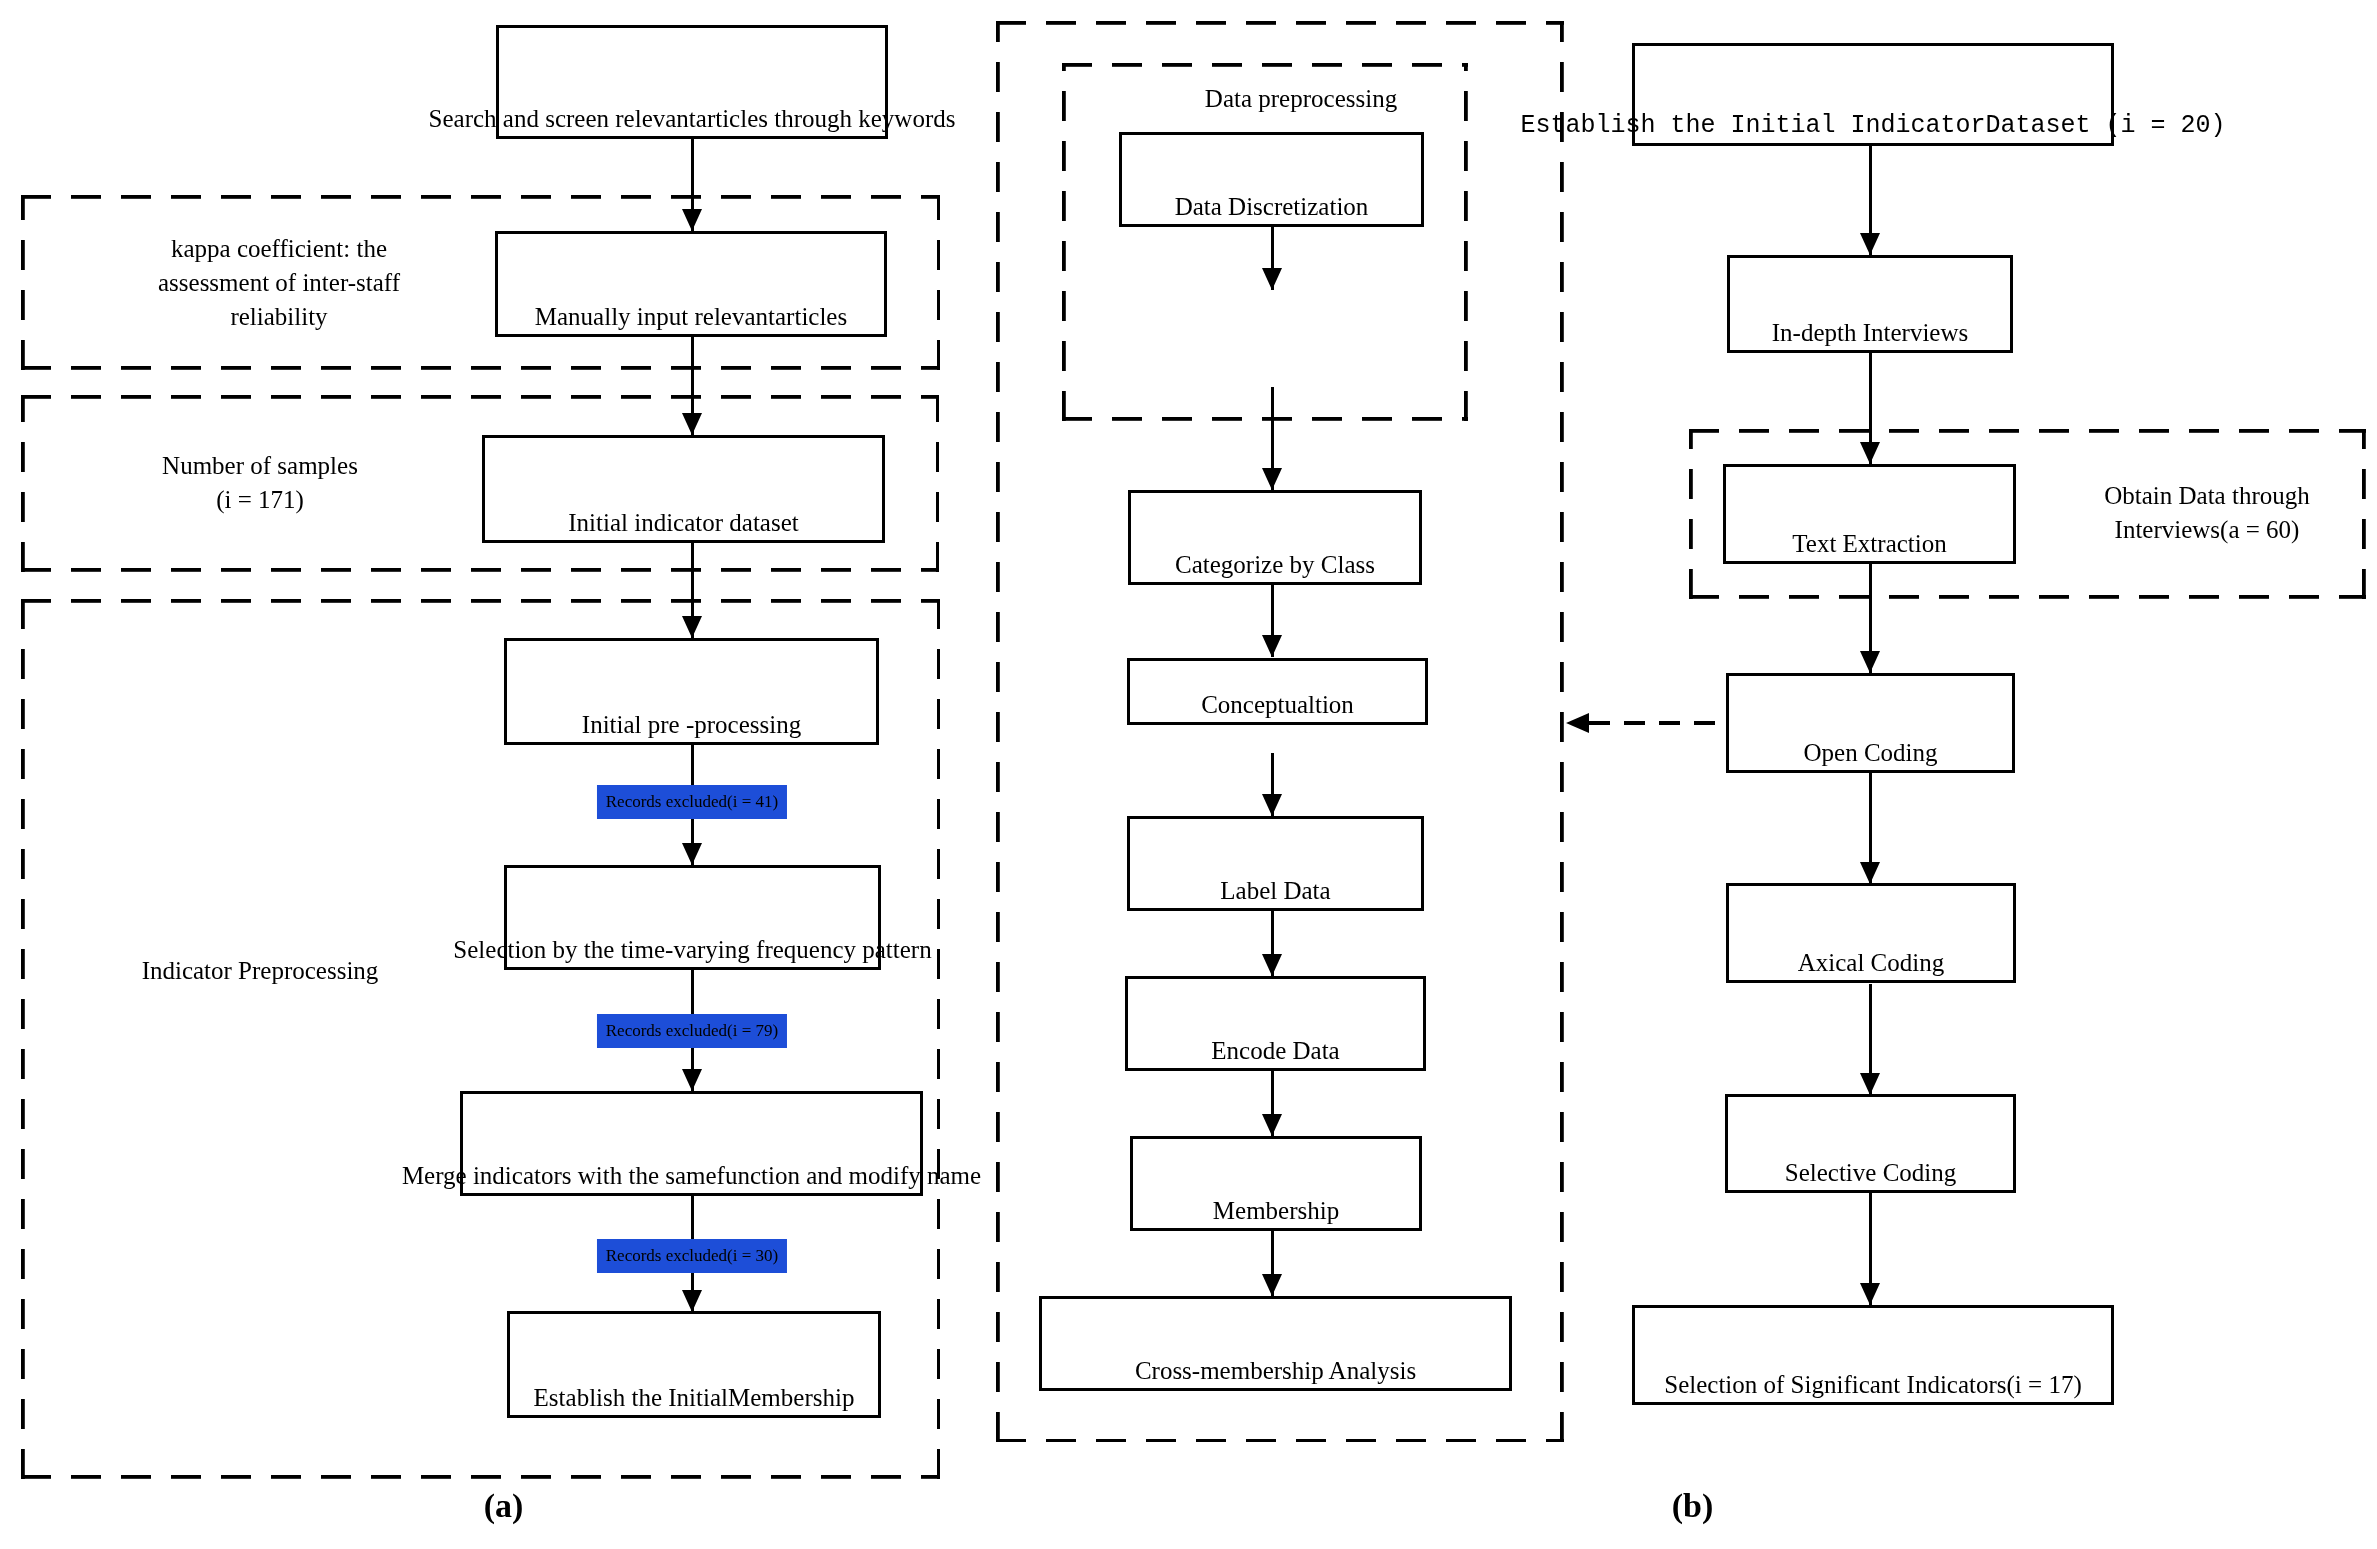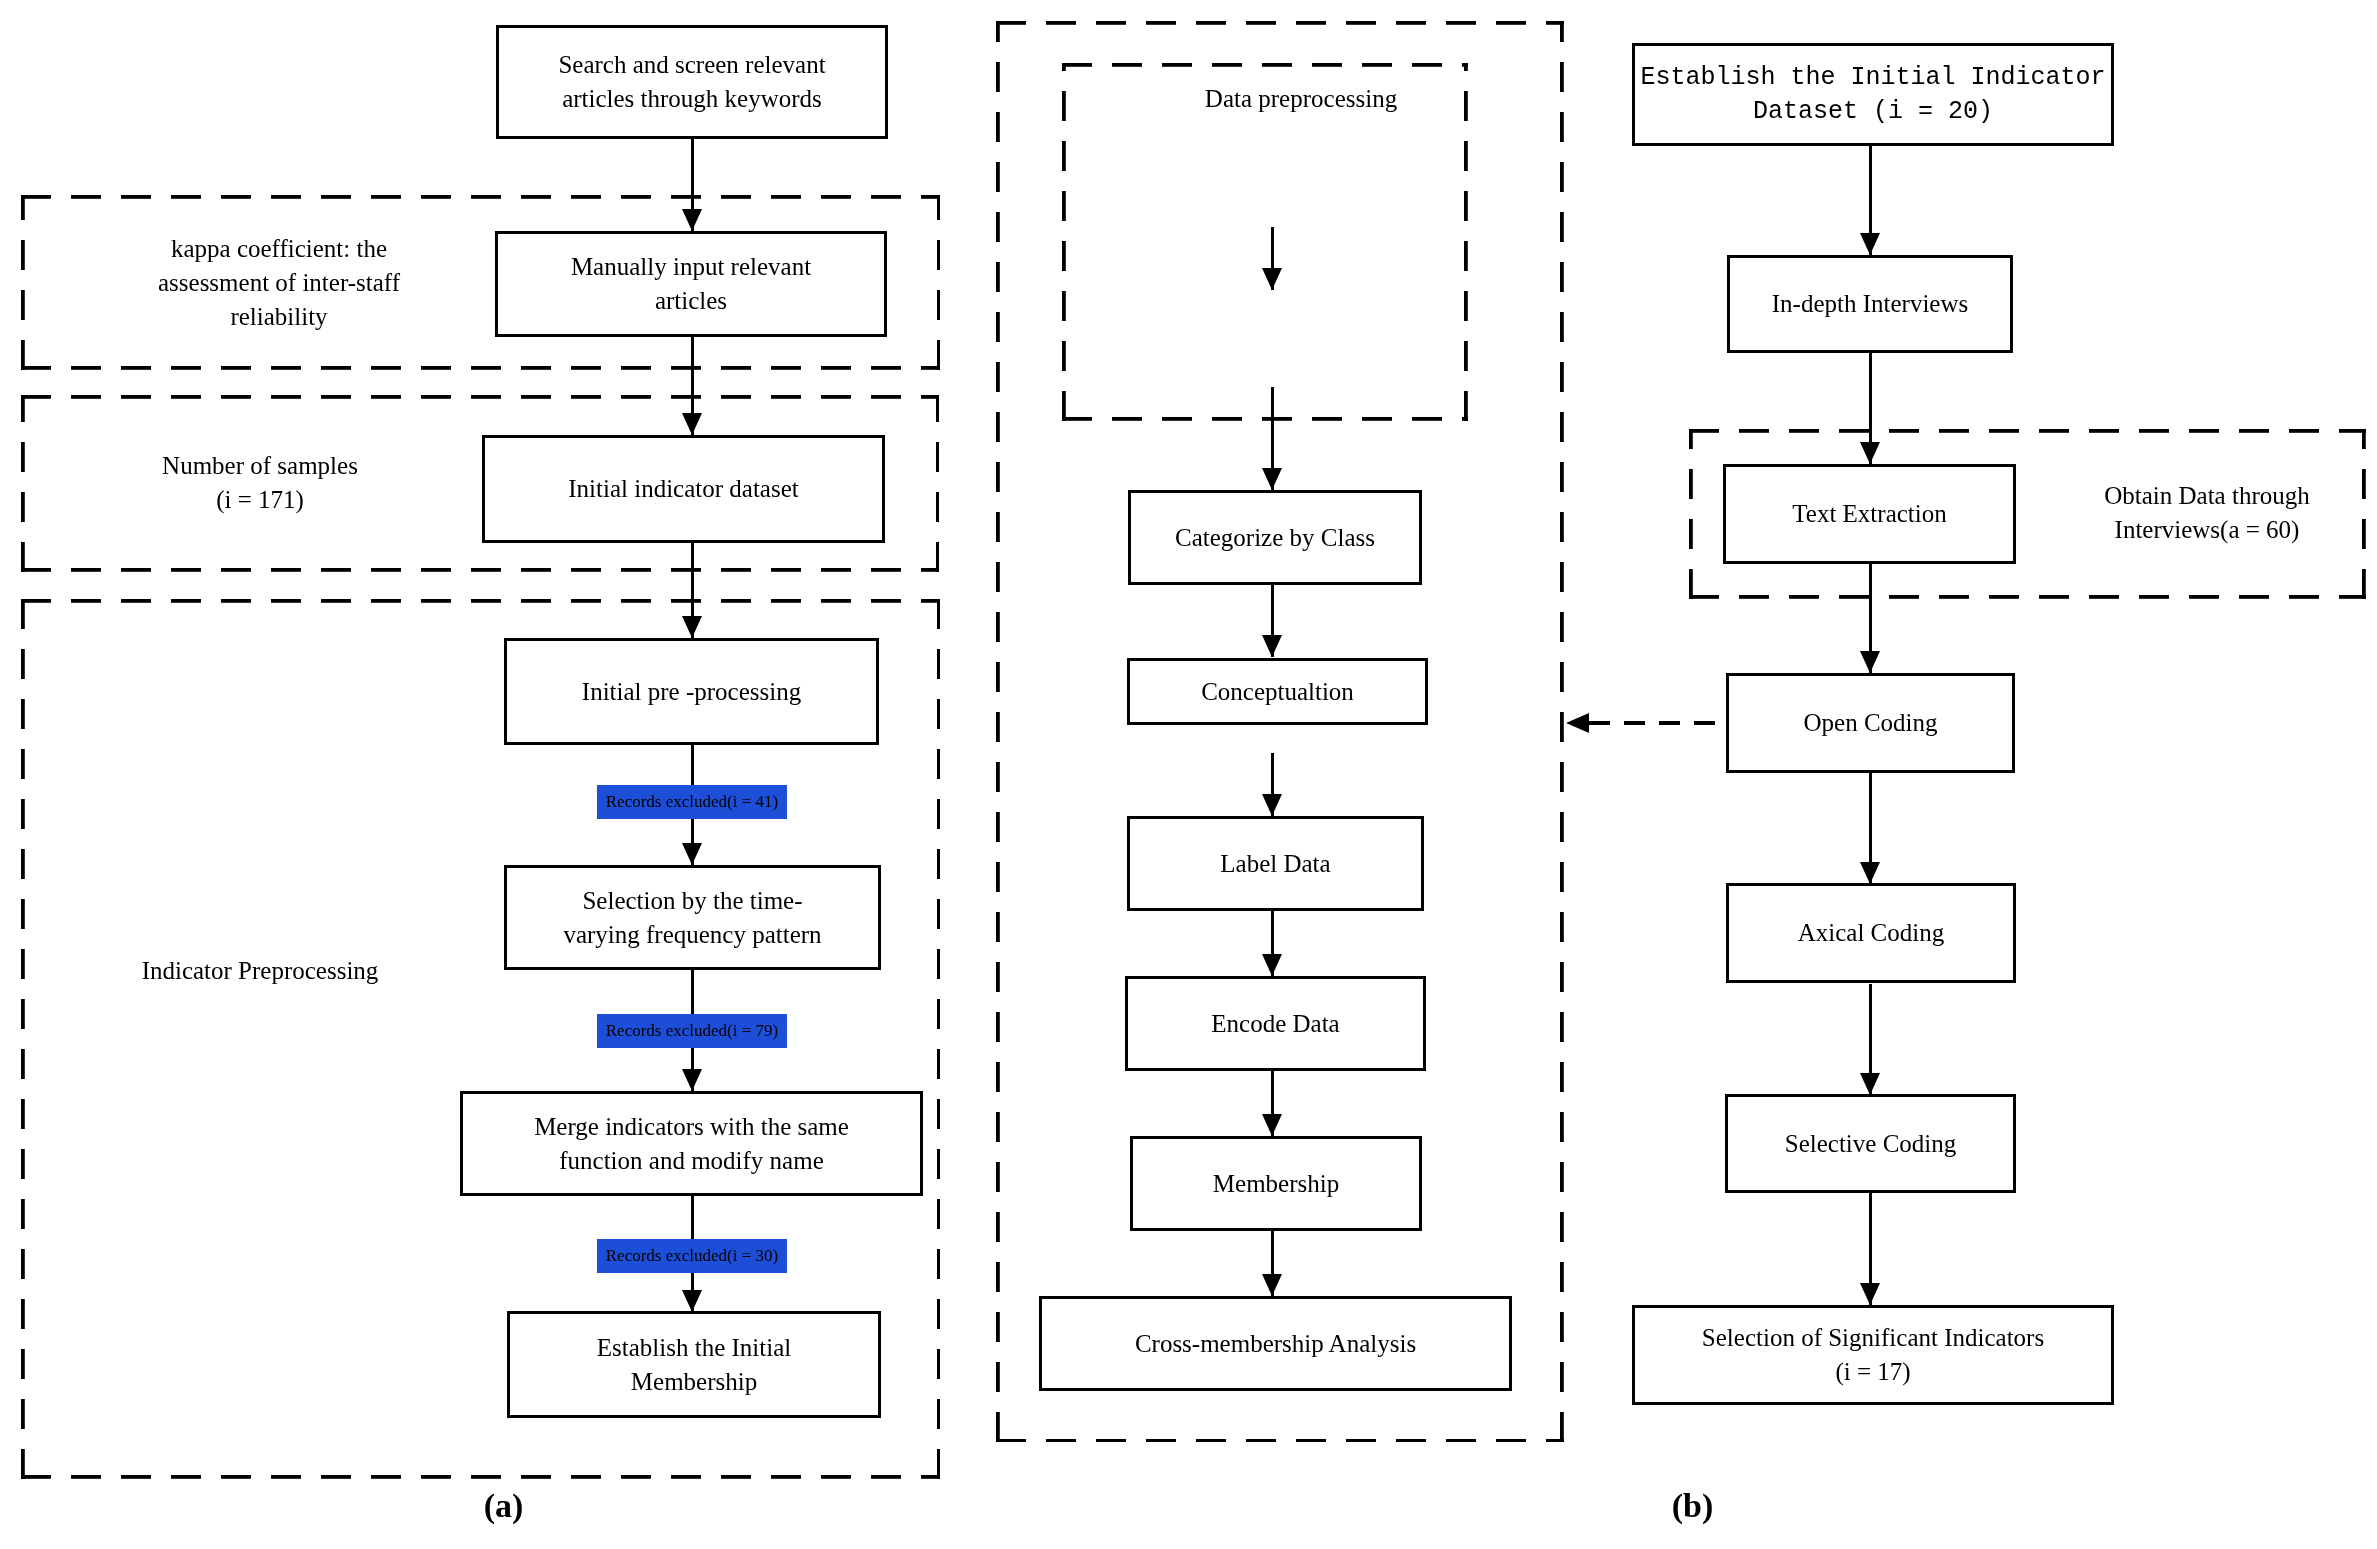--- a/index.html
+++ b/index.html
@@ -8,21 +8,21 @@
     font-family:"Liberation Serif","DejaVu Serif",serif;
     color:#000;
   }
   .canvas{position:relative;width:2377px;height:1550px;background:#fff;overflow:hidden;}
 
   
   .box{
     position:absolute;
     border:3.8px solid #000;
     background:#fff;
-    display:flex;flex-direction:column;justify-content:center;align-items:center;
+    display:flex;justify-content:center;align-items:flex-end;
     text-align:center;
     font-size:25px;line-height:34px;
     box-sizing:border-box;
     z-index:3;
   }
   .box .line, .note .line{display:block;white-space:nowrap;}
 
   
   .dashed-box{
     position:absolute;
@@ -172,20 +172,23 @@
 
   <div class="panel-label" style="left:438px;top:1487px;width:131px;">(a)</div>
 
   <div class="dashed-box" style="left:996px;top:21.4px;width:568px;height:1421px;"></div>
   <div class="dashed-box" style="left:1062px;top:63px;width:406px;height:358px;"></div>
 
   <div class="note" style="left:1062px;top:82px;width:406px;margin-left:36px;">
     <span class="line">Data preprocessing</span>
   </div>
 
+  <div class="box" style="left:1119px;top:132px;width:305px;height:95px;">
+    <span class="line">Data Discretization</span>
+  </div>
 
 
   <div class="box" style="left:1128px;top:490px;width:294px;height:95px;">
     <span class="line">Categorize by Class</span>
   </div>
 
   <div class="box" style="left:1127px;top:658px;width:301px;height:67px;">
     <span class="line">Conceptualtion</span>
   </div>
 

